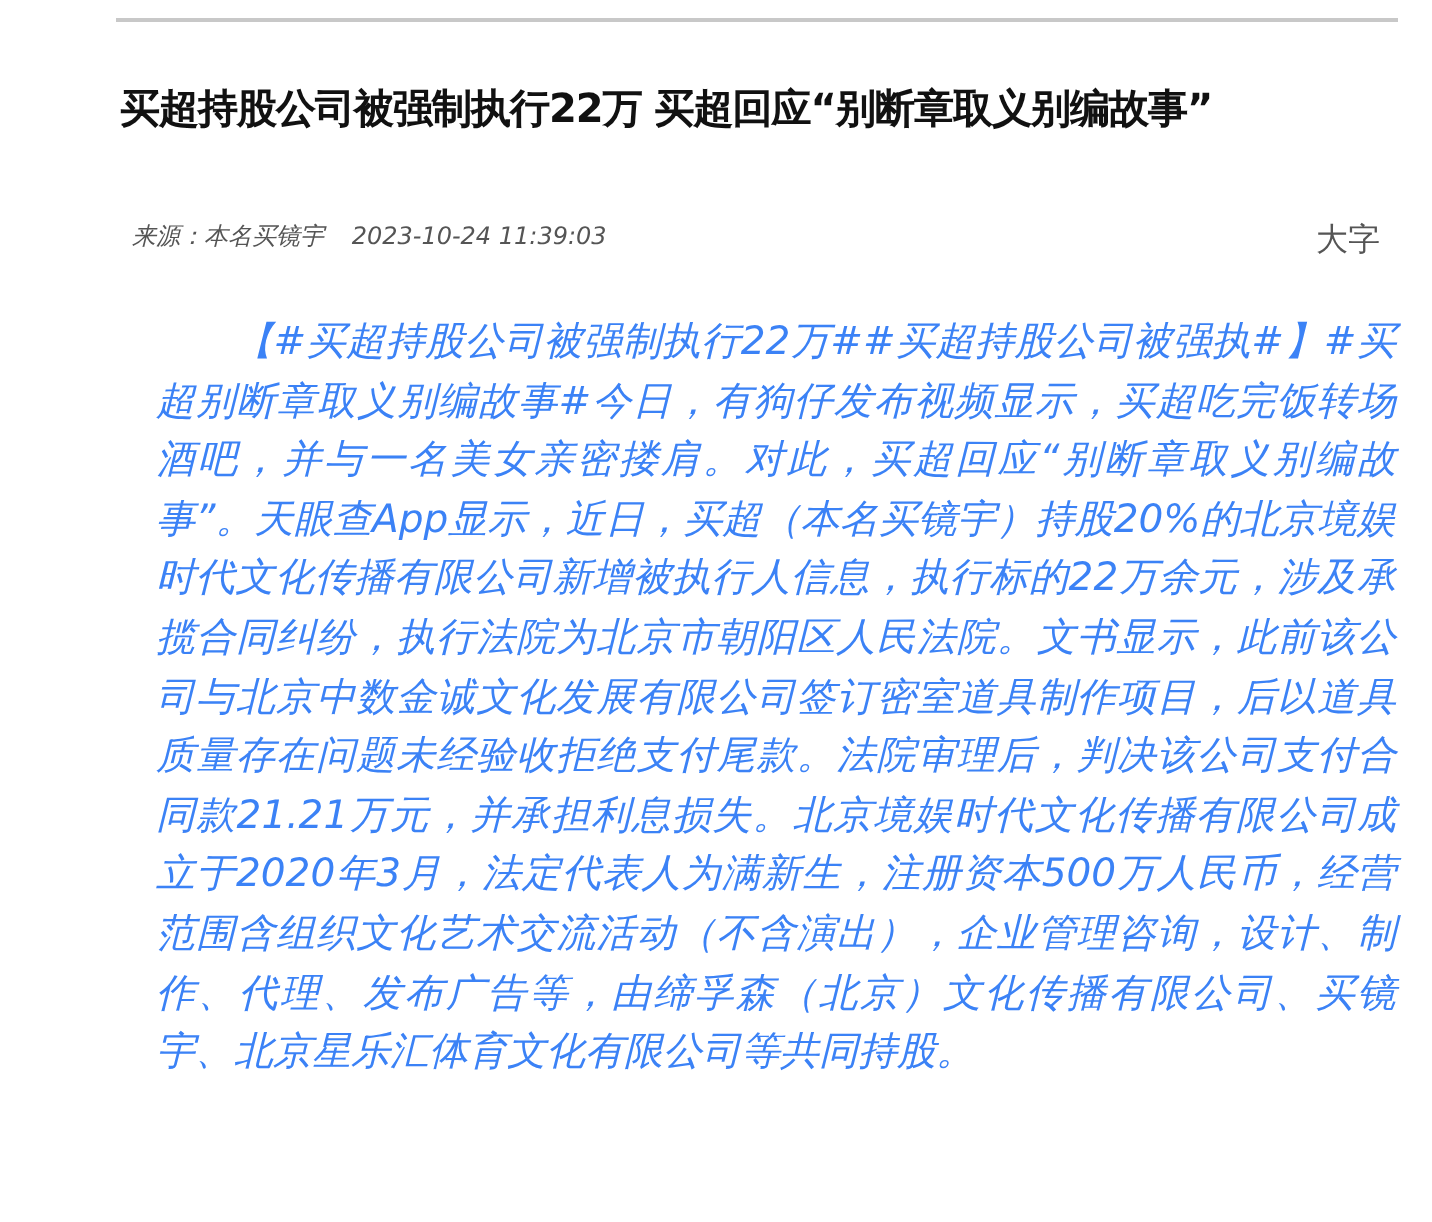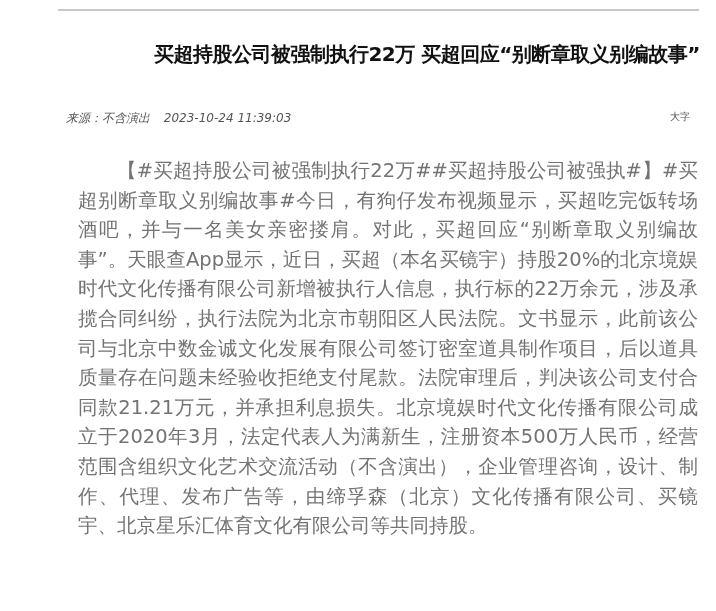--- a/index.html
+++ b/index.html
@@ -1,34 +1,34 @@
 <!DOCTYPE html>
 <html><head>
 <meta charset="utf-8">
 <style>
   html, body { margin: 0; padding: 0; background: #ffffff; }
   body { width: 716px; height: 611px; position: relative; overflow: hidden;
          font-family: "DejaVu Sans", "Liberation Sans", sans-serif; }
   .top-rule { position: absolute; left: 58px; top: 9px; width: 641px; height: 2px; background: #c8c8c8; }
-  .title { position: absolute; left: 60px; top: 40px; width: 640px; text-align: right;
+  .title { position: absolute; left: 60px; top: 40px; width: 640px; text-align: left;
            font-size: 20px; font-weight: bold; color: #111111; line-height: 28px; letter-spacing: -0.5px; }
   .meta { position: absolute; left: 66px; top: 110px; font-size: 12px; color: #555555; }
   .meta span { margin-right: 10px; font-style: italic; }
-  .font-size-toggle { position: absolute; right: 26px; top: 110px; font-size: 10px; color: #555555; cursor: pointer; }
+  .font-size-toggle { position: absolute; right: 26px; top: 110px; font-size: 16px; color: #555555; cursor: pointer; }
   .body-text { position: absolute; left: 78px; top: 156px; width: 620px;
-               font-size: 19.5px; line-height: 29.6px; color: #737373; text-indent: 2em;
-               text-align: justify; margin: 0; }
+               font-size: 19.5px; line-height: 29.6px; color: #3b82f6; text-indent: 2em;
+               text-align: justify; margin: 0; font-style: italic; }
 </style>
 </head>
 <body>
 
 <div class="top-rule"></div>
 
 <h1 class="title" style="margin:0;">买超持股公司被强制执行22万 买超回应“别断章取义别编故事”</h1>
 
 <div class="meta">
-  <span style="margin-right:0">来源：</span><span>不含演出</span>
+  <span style="margin-right:0">来源：</span><span>本名买镜宇</span>
   <span>2023-10-24 11:39:03</span>
 </div>
 
 <div class="font-size-toggle">大字</div>
 
 <p class="body-text">【#买超持股公司被强制执行22万##买超持股公司被强执#】#买超别断章取义别编故事#今日，有狗仔发布视频显示，买超吃完饭转场酒吧，并与一名美女亲密搂肩。对此，买超回应“别断章取义别编故事”。天眼查App显示，近日，买超（本名买镜宇）持股20%的北京境娱时代文化传播有限公司新增被执行人信息，执行标的22万余元，涉及承揽合同纠纷，执行法院为北京市朝阳区人民法院。文书显示，此前该公司与北京中数金诚文化发展有限公司签订密室道具制作项目，后以道具质量存在问题未经验收拒绝支付尾款。法院审理后，判决该公司支付合同款21.21万元，并承担利息损失。北京境娱时代文化传播有限公司成立于2020年3月，法定代表人为满新生，注册资本500万人民币，经营范围含组织文化艺术交流活动（不含演出），企业管理咨询，设计、制作、代理、发布广告等，由缔孚森（北京）文化传播有限公司、买镜宇、北京星乐汇体育文化有限公司等共同持股。</p>
 
 </body></html>

